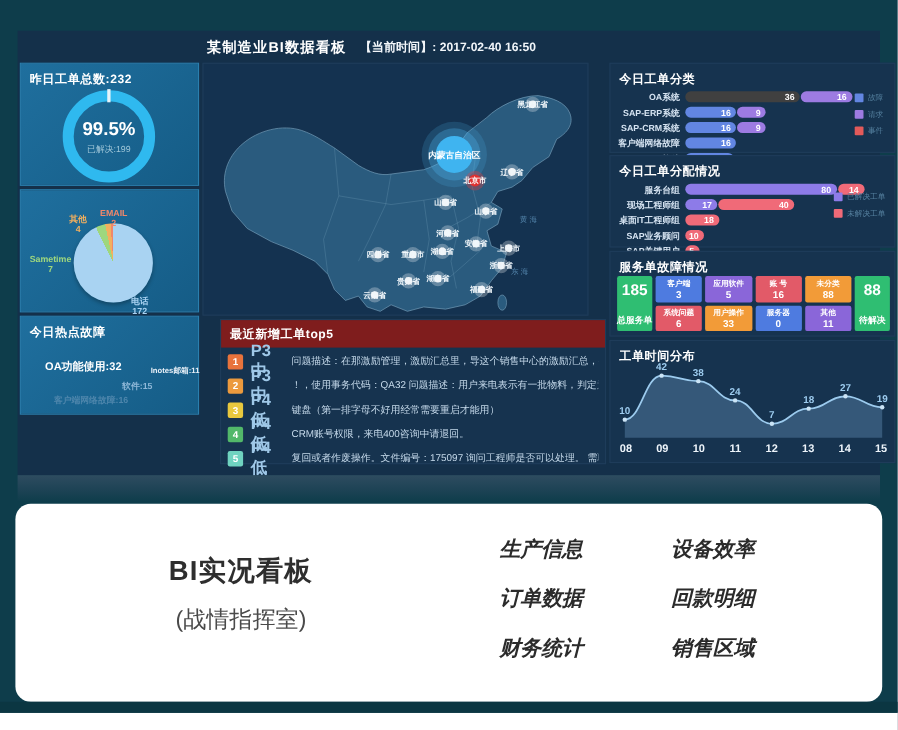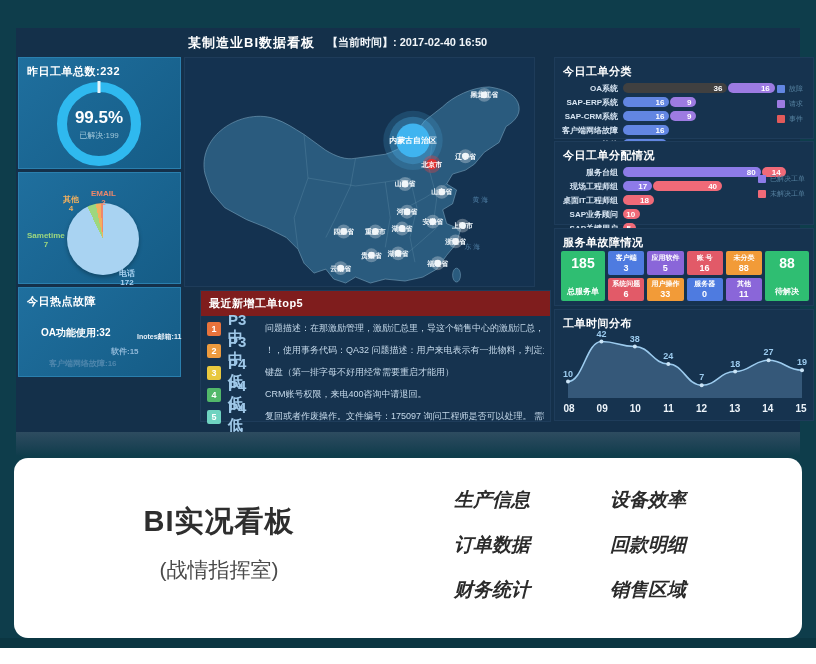--- a/index.html
+++ b/index.html
@@ -72,37 +72,37 @@
          display:flex; align-items:center; justify-content:flex-end; padding-right:5px; margin-right:1px; }
   .legend { position:absolute; display:flex; flex-direction:column; gap:5px; }
   .leg-class { right:10px; top:26px; }
   .leg-assign { right:8px; top:32px; }
   .leg-item { display:flex; align-items:center; gap:4px; }
   .leg-sq { width:8px; height:8px; border-radius:1px; flex:none; }
   .leg-txt { font-size:7px; color:#55809F; }
 
   .p-fault { left:522px; top:200px; width:260px; height:78px; }
   .fault-grid { position:absolute; left:6px; top:22px; width:248px; height:50px; display:flex; gap:3px; }
-  .fault-big { width:44px; background:#2FBE72; border-radius:2px; color:#fff; display:flex; flex-direction:column;
+  .fault-big { width:32px; background:#2FBE72; border-radius:2px; color:#fff; display:flex; flex-direction:column;
                align-items:center; justify-content:space-between; padding:4px 1px; }
   .fault-big .v { font-size:14px; font-weight:bold; }
   .fault-big .l { font-size:8px; font-weight:bold; white-space:nowrap; }
   .fault-mid { flex:1; display:grid; grid-template-columns:repeat(4,1fr); grid-template-rows:1fr 1fr; gap:3px; }
   .tile { border-radius:2px; color:#fff; display:flex; flex-direction:column; align-items:center; justify-content:center; }
   .tile .l { font-size:7px; font-weight:bold; white-space:nowrap; }
   .tile .v { font-size:9px; font-weight:bold; }
 
   .p-time { left:522px; top:281px; width:260px; height:112px; }
   .time-x { position:absolute; left:4px; bottom:6px; width:252px; display:flex; justify-content:space-between; }
   .time-x span { color:#EDF4FA; font-size:10px; font-weight:bold; width:20px; text-align:center; }
 
   
   .card { position:absolute; left:14px; top:458px; width:788px; height:180px; background:#fff; border-radius:14px; }
   .card-title { position:absolute; left:85px; top:44px; width:240px; text-align:center; }
-  .card-title .big { font-size:29px; font-weight:bold; color:#2E2E2E; letter-spacing:1px; }
+  .card-title .big { font-size:25px; font-weight:bold; color:#2E2E2E; letter-spacing:1px; }
   .card-title .sub { font-size:21px; color:#4A4A4A; margin-top:14px; }
   .card-menu { position:absolute; left:400px; top:30px; display:grid; grid-template-columns:156px 156px; row-gap:21px; }
   .menu-item { font-size:19px; font-weight:bold; font-style:italic; color:#2B2B2B; text-align:center; height:24px; line-height:24px; cursor:pointer; }
 
   svg text { font-family:"Liberation Sans","DejaVu Sans",sans-serif; }
 </style>
 </head>
 <body>
 
 <div class="stage">

